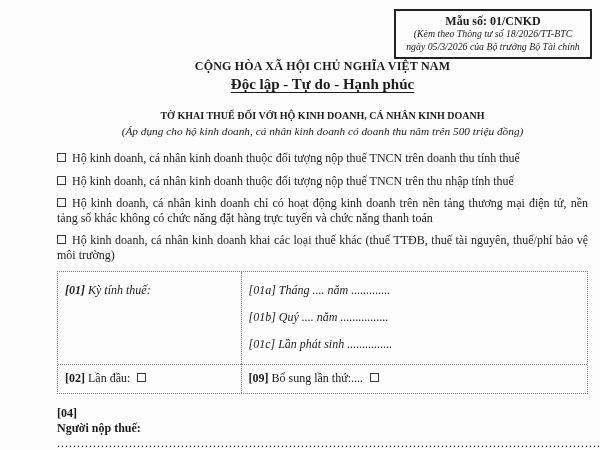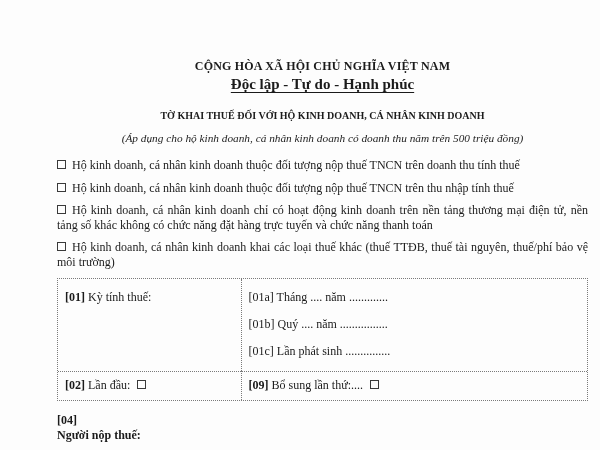--- a/index.html
+++ b/index.html
@@ -23,21 +23,21 @@
   .form-box .fb-line1{font-size:12px;font-weight:bold;line-height:14px;}
   .form-box .fb-line2,.form-box .fb-line3{font-size:9.8px;font-style:italic;line-height:12.5px;}
   .content{
     position:absolute;left:57px;top:0;width:531px;
   }
   .nat-header{margin-top:58px;text-align:center;}
   .nat-title{font-size:12px;font-weight:bold;line-height:17px;letter-spacing:.2px;}
   .nat-motto{font-size:15px;font-weight:bold;line-height:16px;margin-top:1px;
     text-decoration:underline;text-underline-offset:3px;}
   .doc-title{margin-top:15px;text-align:center;font-size:10px;font-weight:bold;line-height:17px;}
-  .doc-subtitle{margin-top:7px;text-align:center;font-size:11.3px;font-style:italic;line-height:14px;}
+  .doc-subtitle{text-align:center;font-size:11.3px;font-style:italic;line-height:14px;}
   .body-block{margin-top:13px;}
   .para{
     font-size:12px;line-height:14.5px;text-align:justify;
     margin:0 0 8px 0;
   }
   .cb{
     display:inline-block;width:7px;height:7px;
     border:1px solid #3a3a3a;background:transparent;
     margin-right:6px;vertical-align:0px;
   }
@@ -47,40 +47,45 @@
     border:1px dotted #7a7a7a;
     display:grid;
     grid-template-columns:34.5% 65.5%;
     font-size:12px;
   }
   .cell{padding:4px 7px;box-sizing:border-box;}
   .cell.c2{border-left:1px dotted #7a7a7a;}
   .cell.r2{border-top:1px dotted #7a7a7a;padding-top:6px;padding-bottom:7px;}
   .cell .code{font-weight:bold;}
   .period-line{line-height:27px;white-space:nowrap;}
-  .r1{padding-top:5px;padding-bottom:6px;}
+  .r1{padding-top:5px;padding-bottom:6px;font-style:italic;}
   .r1.c1{line-height:27px;}
   .field-line{
     margin-top:12px;
     display:flex;align-items:baseline;
     font-size:12px;line-height:15px;
     font-weight:bold;
     white-space:nowrap;
     flex-direction:column;
   }
   .leader{
     flex:1;overflow:hidden;white-space:nowrap;
     font-weight:normal;letter-spacing:1px;
   }
 </style>
 </head>
 <body>
 
 <div class="page">
 
+  <div class="form-box">
+    <div class="fb-line1">Mẫu số: 01/CNKD</div>
+    <div class="fb-line2">(Kèm theo Thông tư số 18/2026/TT-BTC</div>
+    <div class="fb-line3">ngày 05/3/2026 của Bộ trưởng Bộ Tài chính</div>
+  </div>
 
   <div class="content">
 
     <div class="nat-header">
       <div class="nat-title">CỘNG HÒA XÃ HỘI CHỦ NGHĨA VIỆT NAM</div>
       <div class="nat-motto">Độc lập - Tự do - Hạnh phúc</div>
     </div>
 
     <div class="doc-title">TỜ KHAI THUẾ ĐỐI VỚI HỘ KINH DOANH, CÁ NHÂN KINH DOANH</div>
     <div class="doc-subtitle">(Áp dụng cho hộ kinh doanh, cá nhân kinh doanh có doanh thu năm trên 500 triệu đồng)</div>

